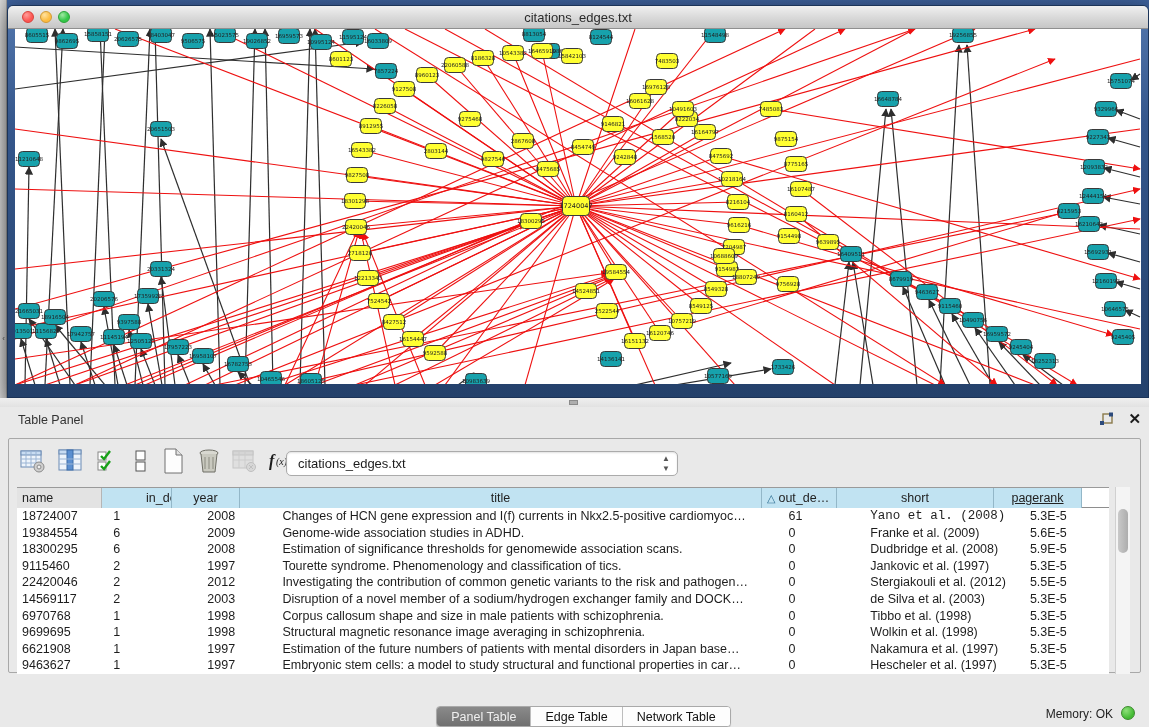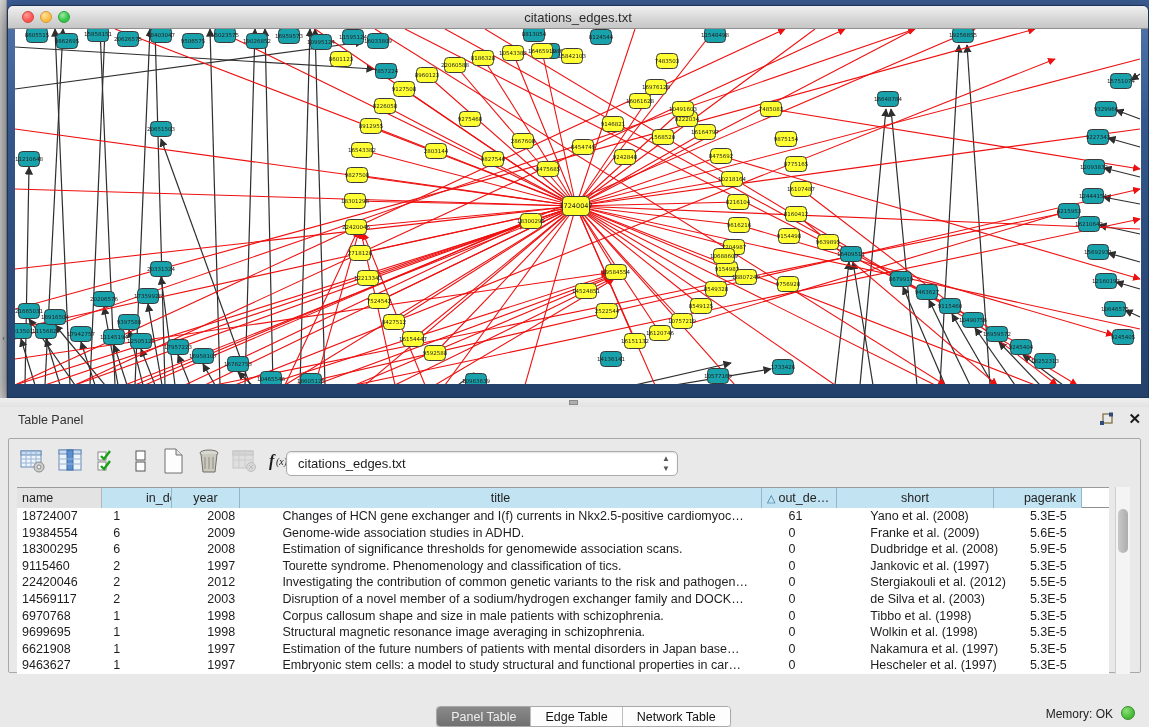--- a/index.html
+++ b/index.html
@@ -814,30 +814,30 @@
       </div>
 
       <div id="grid">
         <div id="grid-header">
             <div class="hcell gray" style="width: 85px; ">name</div>
             <div class="hcell" style="width: 70px;  padding-left: 44px;">in_degree</div>
             <div class="hcell" style="width: 68px; text-align: center;">year</div>
             <div class="hcell" style="width: 522px; text-align: center;">title</div>
             <div class="hcell" style="width: 75px; text-align: left;"><span class="sort-tri">△</span>out_de…</div>
             <div class="hcell" style="width: 157px; text-align: center;">short</div>
-            <div class="hcell" style="width: 88px; text-align: right;">pagerank</div>
+            <div class="hcell" style="width: 88px; text-align: center; text-decoration: underline;">pagerank</div>
           </div>
         <div id="grid-rows">
             <div class="grow">
               <div class="gcell" style="width: 85px;">18724007</div>
               <div class="gcell" style="width: 88px;">1</div>
               <div class="gcell" style="width: 68px;">2008</div>
-              <div class="gcell" style="width: 522px;">Changes of HCN gene exchanger and I(f) currents in Nkx2.5-positive cardiomyoc…</div>
+              <div class="gcell" style="width: 522px;">Changes of HCN gene expression and I(f) currents in Nkx2.5-positive cardiomyoc…</div>
               <div class="gcell" style="width: 75px;">61</div>
-              <div class="gcell" style="width: 157px;">Yano et al. (2008)</div>
+              <div class="gcell" style="width: 157px; font-family: Liberation Mono, monospace;">Yano et al. (2008)</div>
               <div class="gcell" style="width: 88px;">5.3E-5</div>
             </div>
             <div class="grow">
               <div class="gcell" style="width: 85px;">19384554</div>
               <div class="gcell" style="width: 88px;">6</div>
               <div class="gcell" style="width: 68px;">2009</div>
               <div class="gcell" style="width: 522px;">Genome-wide association studies in ADHD.</div>
               <div class="gcell" style="width: 75px;">0</div>
               <div class="gcell" style="width: 157px;">Franke et al. (2009)</div>
               <div class="gcell" style="width: 88px;">5.6E-5</div>

